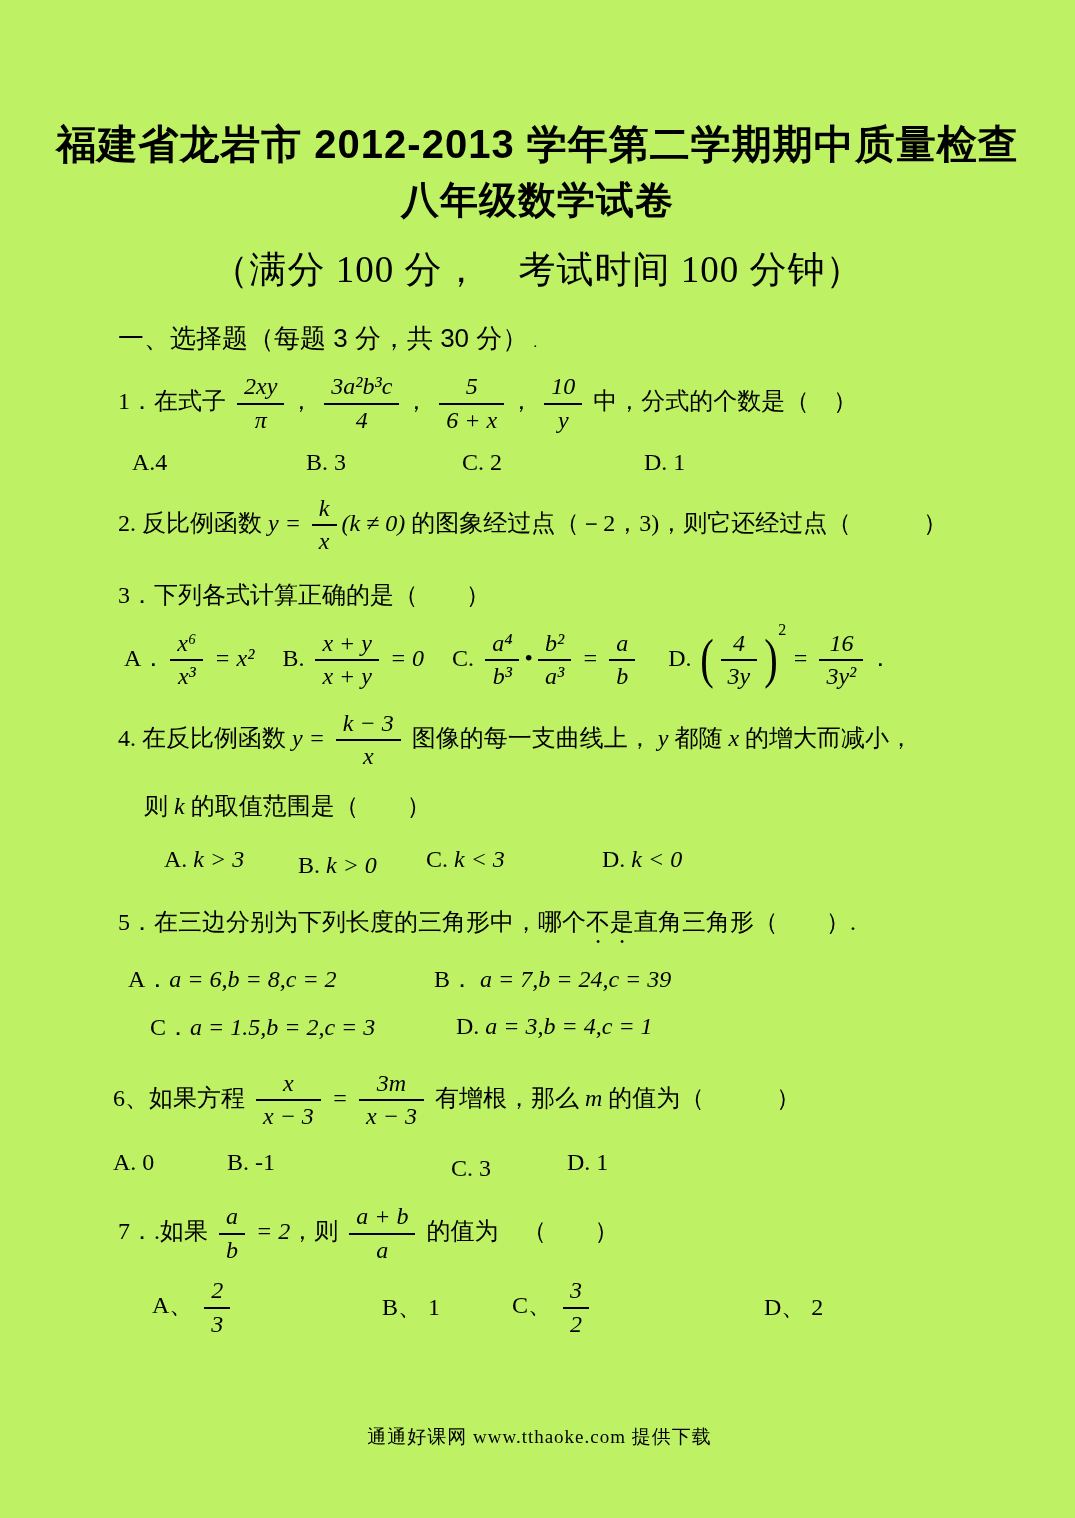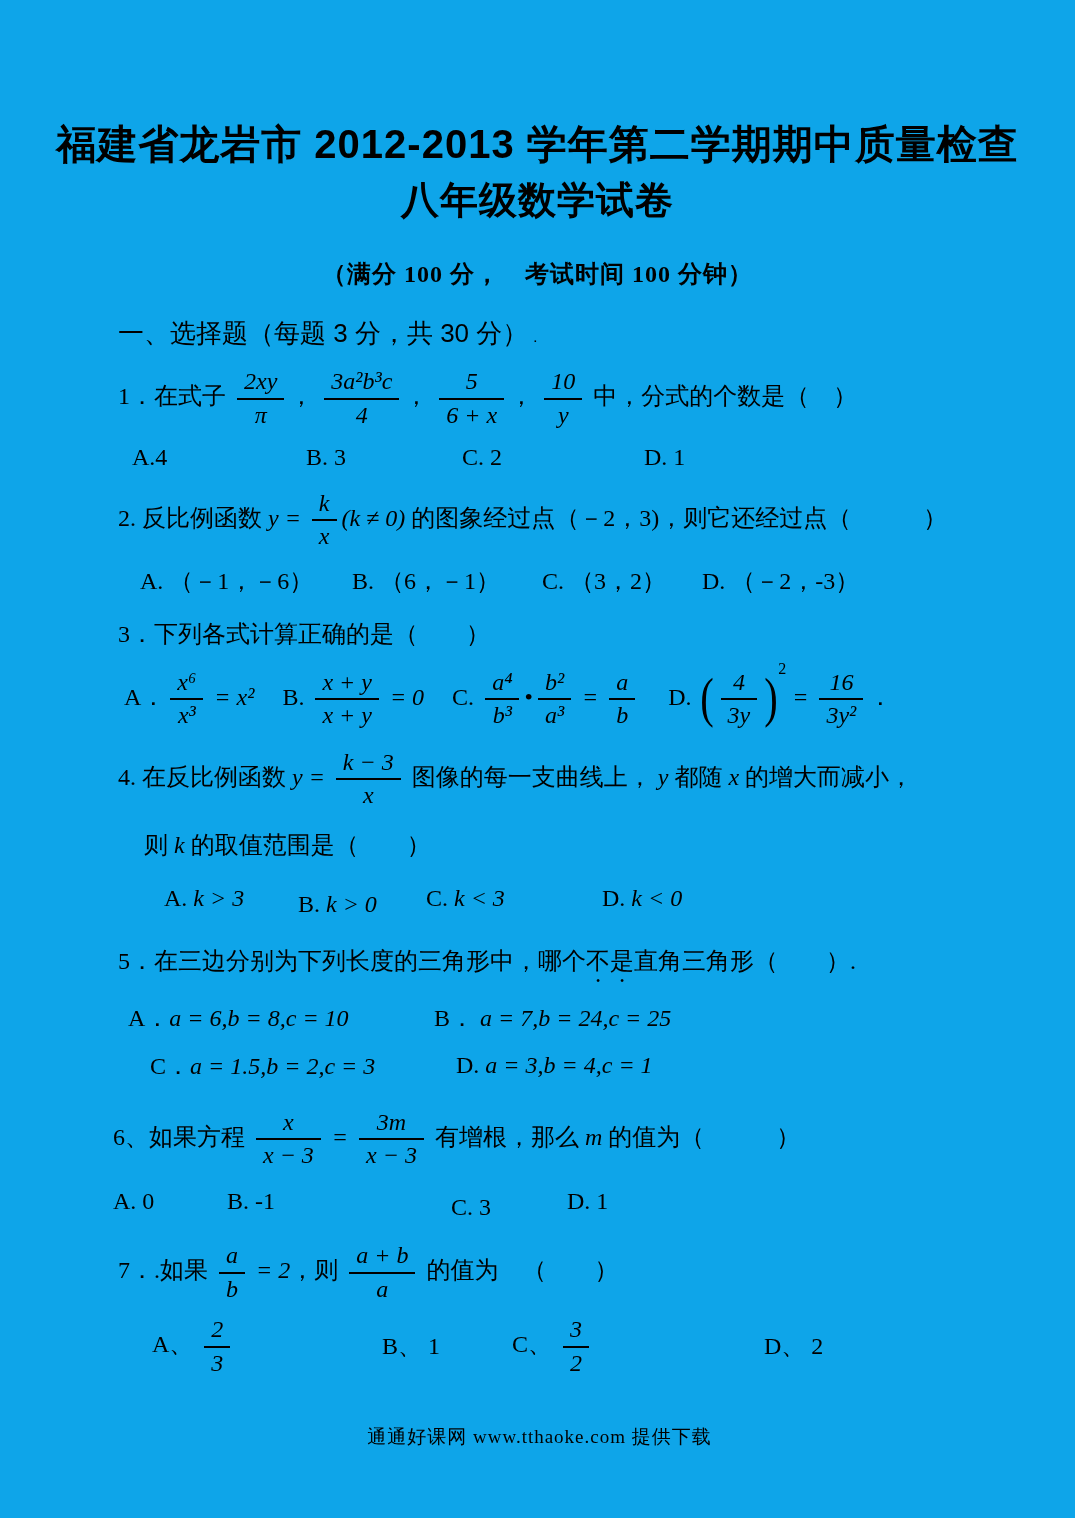--- a/index.html
+++ b/index.html
@@ -3,30 +3,30 @@
 <meta charset="utf-8">
 <style>
   * { box-sizing: border-box; }
   html, body { margin: 0; padding: 0; }
   body {
     width: 1075px; height: 1518px;
     background: #ffffff; color: #000000;
     font-family: "Liberation Serif", "DejaVu Serif", serif;
     overflow: hidden;
   }
-  .page { position: relative; width: 1075px; height: 1518px; background: #0ea5e9; }
+  .page { position: relative; width: 1075px; height: 1518px; background: #bef264; }
 
   .header { padding-top: 118px; text-align: center; }
   .title {
     font-family: "Liberation Sans", "DejaVu Sans", sans-serif;
     font-weight: 900; font-size: 40px; line-height: 1.3;
     margin: 0 30px; letter-spacing: 1px;
   }
   .title2 { font-size: 38px; margin-top: 6px; }
-  .subtitle { font-size: 24px; font-weight: bold; margin-top: 33px; letter-spacing: 1px; }
+  .subtitle { font-size: 37px; font-weight: normal; margin-top: 20px; letter-spacing: 1px; }
 
   .section-heading {
     margin: 26px 0 0 118px;
     font-family: "Liberation Sans", "DejaVu Sans", sans-serif;
     font-weight: normal; font-size: 26px;
   }
   .tiny-mark { font-size: 14px; }
 
   .questions { margin-left: 118px; margin-right: 50px; font-size: 24px; }
   .qline { line-height: 1.45; }
@@ -89,34 +89,33 @@
 
   <div class="section-heading"><span>一、选择题（每题 3 分，共 30 分）</span><span class="tiny-mark">．</span></div>
 
   <div class="questions" id="questions">
       <div class="question" id="q1">
         <div class="qline"><span class="txt">1．在式子 </span><span class="frac"><span class="num">2xy</span><span class="den">π</span></span><span class="txt">， </span><span class="frac"><span class="num">3a²b³c</span><span class="den">4</span></span><span class="txt">， </span><span class="frac"><span class="num">5</span><span class="den">6 + x</span></span><span class="txt">， </span><span class="frac"><span class="num">10</span><span class="den">y</span></span><span class="txt"> 中，分式的个数是（　）</span></div>
         <div class="optrow"><span class="opt"><span class="txt">A.4</span></span><span class="opt"><span class="txt">B. 3</span></span><span class="opt"><span class="txt">C. 2</span></span><span class="opt"><span class="txt">D. 1</span></span></div>
       </div>
       <div class="question" id="q2">
         <div class="qline"><span class="txt">2.  反比例函数 </span><span class="math">y = </span><span class="frac"><span class="num">k</span><span class="den">x</span></span><span class="math">(k ≠ 0)</span><span class="txt"> 的图象经过点（－2，3)，则它还经过点（　　　）</span></div>
-        <div class="optrow"><span class="opt"><span class="txt">A. （－1，－6）</span></span><span class="opt"><span class="txt">B. （6，－1）</span></span><span class="opt"><span class="txt">C. （3，2）</span></span><span class="opt"><span class="txt">D. （－2，-3）</span></span></div>
       </div>
       <div class="question" id="q3">
         <div class="qline"><span class="txt">3．下列各式计算正确的是（　　）</span></div>
         <div class="optrow"><span class="opt"><span class="txt">A．</span><span class="frac"><span class="num">x⁶</span><span class="den">x³</span></span><span class="math"> = x²</span></span><span class="opt"><span class="txt">B. </span><span class="frac"><span class="num">x + y</span><span class="den">x + y</span></span><span class="math"> = 0</span></span><span class="opt"><span class="txt">C. </span><span class="frac"><span class="num">a⁴</span><span class="den">b³</span></span><span class="txt">•</span><span class="frac"><span class="num">b²</span><span class="den">a³</span></span><span class="math"> = </span><span class="frac"><span class="num">a</span><span class="den">b</span></span></span><span class="opt"><span class="txt">D. </span><span class="bigparen">(</span><span class="frac"><span class="num">4</span><span class="den">3y</span></span><span class="bigparen">)</span><sup class="exp">2</sup><span class="math"> = </span><span class="frac"><span class="num">16</span><span class="den">3y²</span></span><span class="txt">．</span></span></div>
       </div>
       <div class="question" id="q4">
         <div class="qline"><span class="txt">4.  在反比例函数 </span><span class="math">y = </span><span class="frac"><span class="num">k − 3</span><span class="den">x</span></span><span class="txt"> 图像的每一支曲线上， </span><span class="math">y</span><span class="txt"> 都随 </span><span class="math">x</span><span class="txt"> 的增大而减小，</span></div>
         <div class="qline"><span class="txt">则 </span><span class="math">k</span><span class="txt"> 的取值范围是（　　）</span></div>
         <div class="optrow"><span class="opt"><span class="txt">A. </span><span class="math">k &gt; 3</span></span><span class="opt"><span class="txt">B. </span><span class="math">k &gt; 0</span></span><span class="opt"><span class="txt">C. </span><span class="math">k &lt; 3</span></span><span class="opt"><span class="txt">D. </span><span class="math">k &lt; 0</span></span></div>
       </div>
       <div class="question" id="q5">
         <div class="qline"><span class="txt">5．在三边分别为下列长度的三角形中，哪个</span><span class="emph">不是</span><span class="txt">直角三角形（　　）.</span></div>
-        <div class="optrow"><span class="opt"><span class="txt">A．</span><span class="math">a = 6,b = 8,c = 10</span></span><span class="opt"><span class="txt">B．  </span><span class="math">a = 7,b = 24,c = 25</span></span></div>
+        <div class="optrow"><span class="opt"><span class="txt">A．</span><span class="math">a = 6,b = 8,c = 2</span></span><span class="opt"><span class="txt">B．  </span><span class="math">a = 7,b = 24,c = 39</span></span></div>
         <div class="optrow"><span class="opt"><span class="txt">C．</span><span class="math">a = 1.5,b = 2,c = 3</span></span><span class="opt"><span class="txt">D. </span><span class="math">a = 3,b = 4,c = 1</span></span></div>
       </div>
       <div class="question" id="q6">
         <div class="qline"><span class="txt">6、如果方程 </span><span class="frac"><span class="num">x</span><span class="den">x − 3</span></span><span class="math"> = </span><span class="frac"><span class="num">3m</span><span class="den">x − 3</span></span><span class="txt"> 有增根，那么 </span><span class="math">m</span><span class="txt"> 的值为（　　　）</span></div>
         <div class="optrow"><span class="opt"><span class="txt">A. 0</span></span><span class="opt"><span class="txt">B. -1</span></span><span class="opt"><span class="txt">C. 3</span></span><span class="opt"><span class="txt">D. 1</span></span></div>
       </div>
       <div class="question" id="q7">
         <div class="qline"><span class="txt">7．.如果 </span><span class="frac"><span class="num">a</span><span class="den">b</span></span><span class="math"> = 2</span><span class="txt">，则 </span><span class="frac"><span class="num">a + b</span><span class="den">a</span></span><span class="txt"> 的值为　（　　）</span></div>
         <div class="optrow"><span class="opt"><span class="txt">A、 </span><span class="frac"><span class="num">2</span><span class="den">3</span></span></span><span class="opt"><span class="txt">B、 1</span></span><span class="opt"><span class="txt">C、 </span><span class="frac"><span class="num">3</span><span class="den">2</span></span></span><span class="opt"><span class="txt">D、 2</span></span></div>
       </div>

